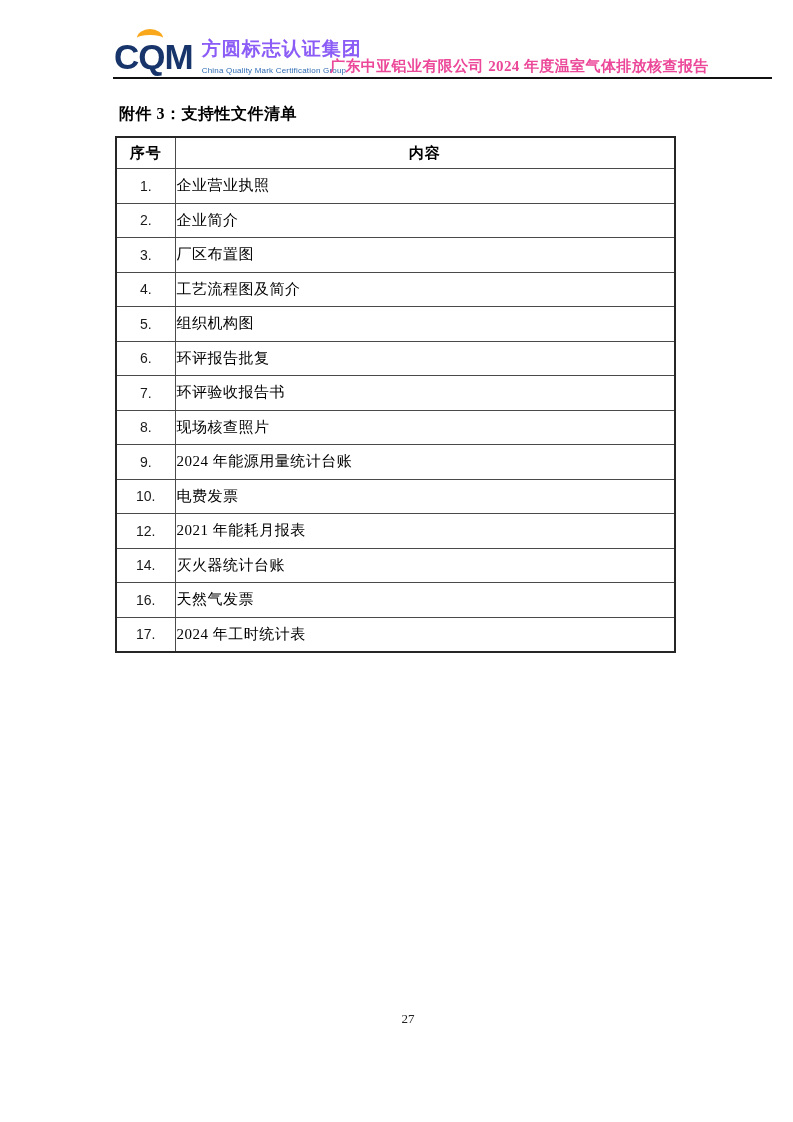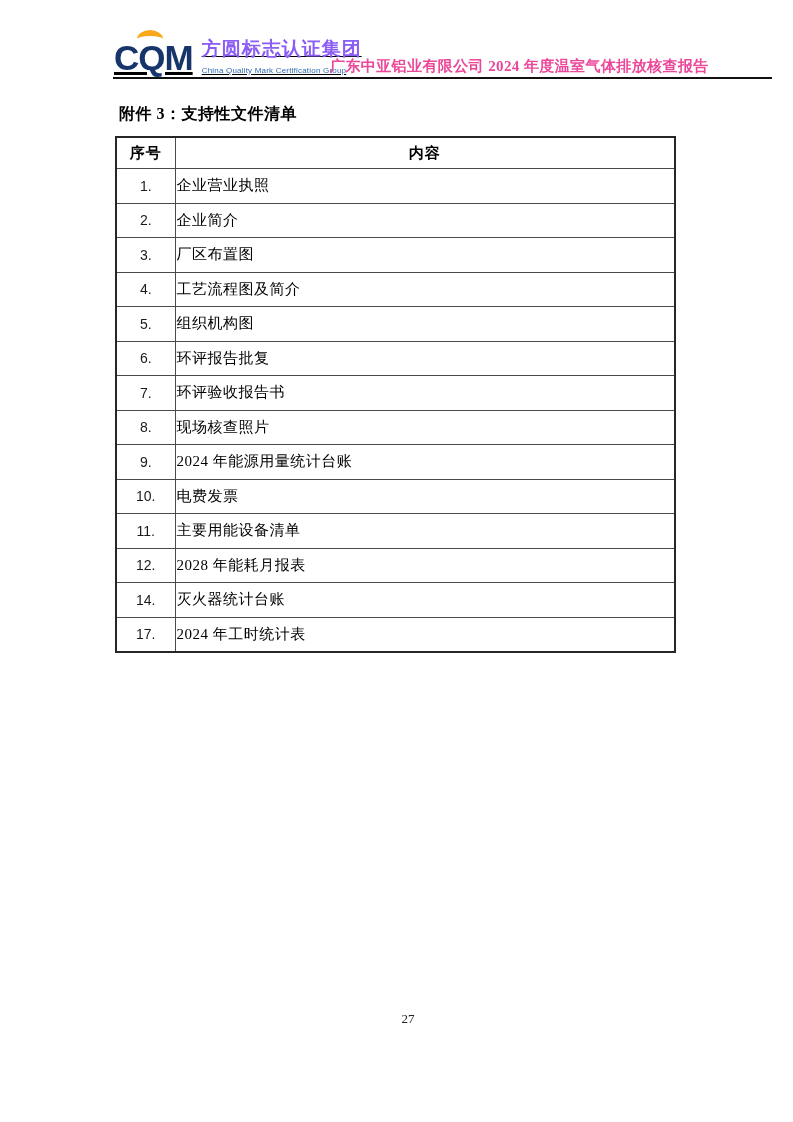--- a/index.html
+++ b/index.html
@@ -16,23 +16,22 @@
     font-family: "Liberation Serif", "DejaVu Serif", serif;
     color: #000000;
   }
 
   
   .logo {
     position: absolute;
     left: 114px;
     top: 27px;
     display: flex;
-    align-items: flex-end;
+    align-items: center;
     gap: 9px;
-    text-decoration: underline;
   }
   .cqm-wordmark {
     position: relative;
     margin-top: 11px;
     font-family: "Liberation Sans", "DejaVu Sans", sans-serif;
     font-weight: bold;
     font-size: 35px;
     line-height: 1;
     letter-spacing: -1px;
     color: #17356b;
@@ -210,30 +209,30 @@
           </tr>
           <tr>
             <td class="no-cell">9.</td>
             <td class="content-cell">2024 年能源用量统计台账</td>
           </tr>
           <tr>
             <td class="no-cell">10.</td>
             <td class="content-cell">电费发票</td>
           </tr>
           <tr>
-            <td class="no-cell">11.</td>
-            <td class="content-cell">主要用能设备清单</td>
-          </tr>
-          <tr>
             <td class="no-cell">12.</td>
-            <td class="content-cell">2028 年能耗月报表</td>
+            <td class="content-cell">2021 年能耗月报表</td>
           </tr>
           <tr>
             <td class="no-cell">14.</td>
             <td class="content-cell">灭火器统计台账</td>
+          </tr>
+          <tr>
+            <td class="no-cell">16.</td>
+            <td class="content-cell">天然气发票</td>
           </tr>
           <tr>
             <td class="no-cell">17.</td>
             <td class="content-cell">2024 年工时统计表</td>
           </tr>
         </tbody>
     </table>
   </main>
 
   <footer>

